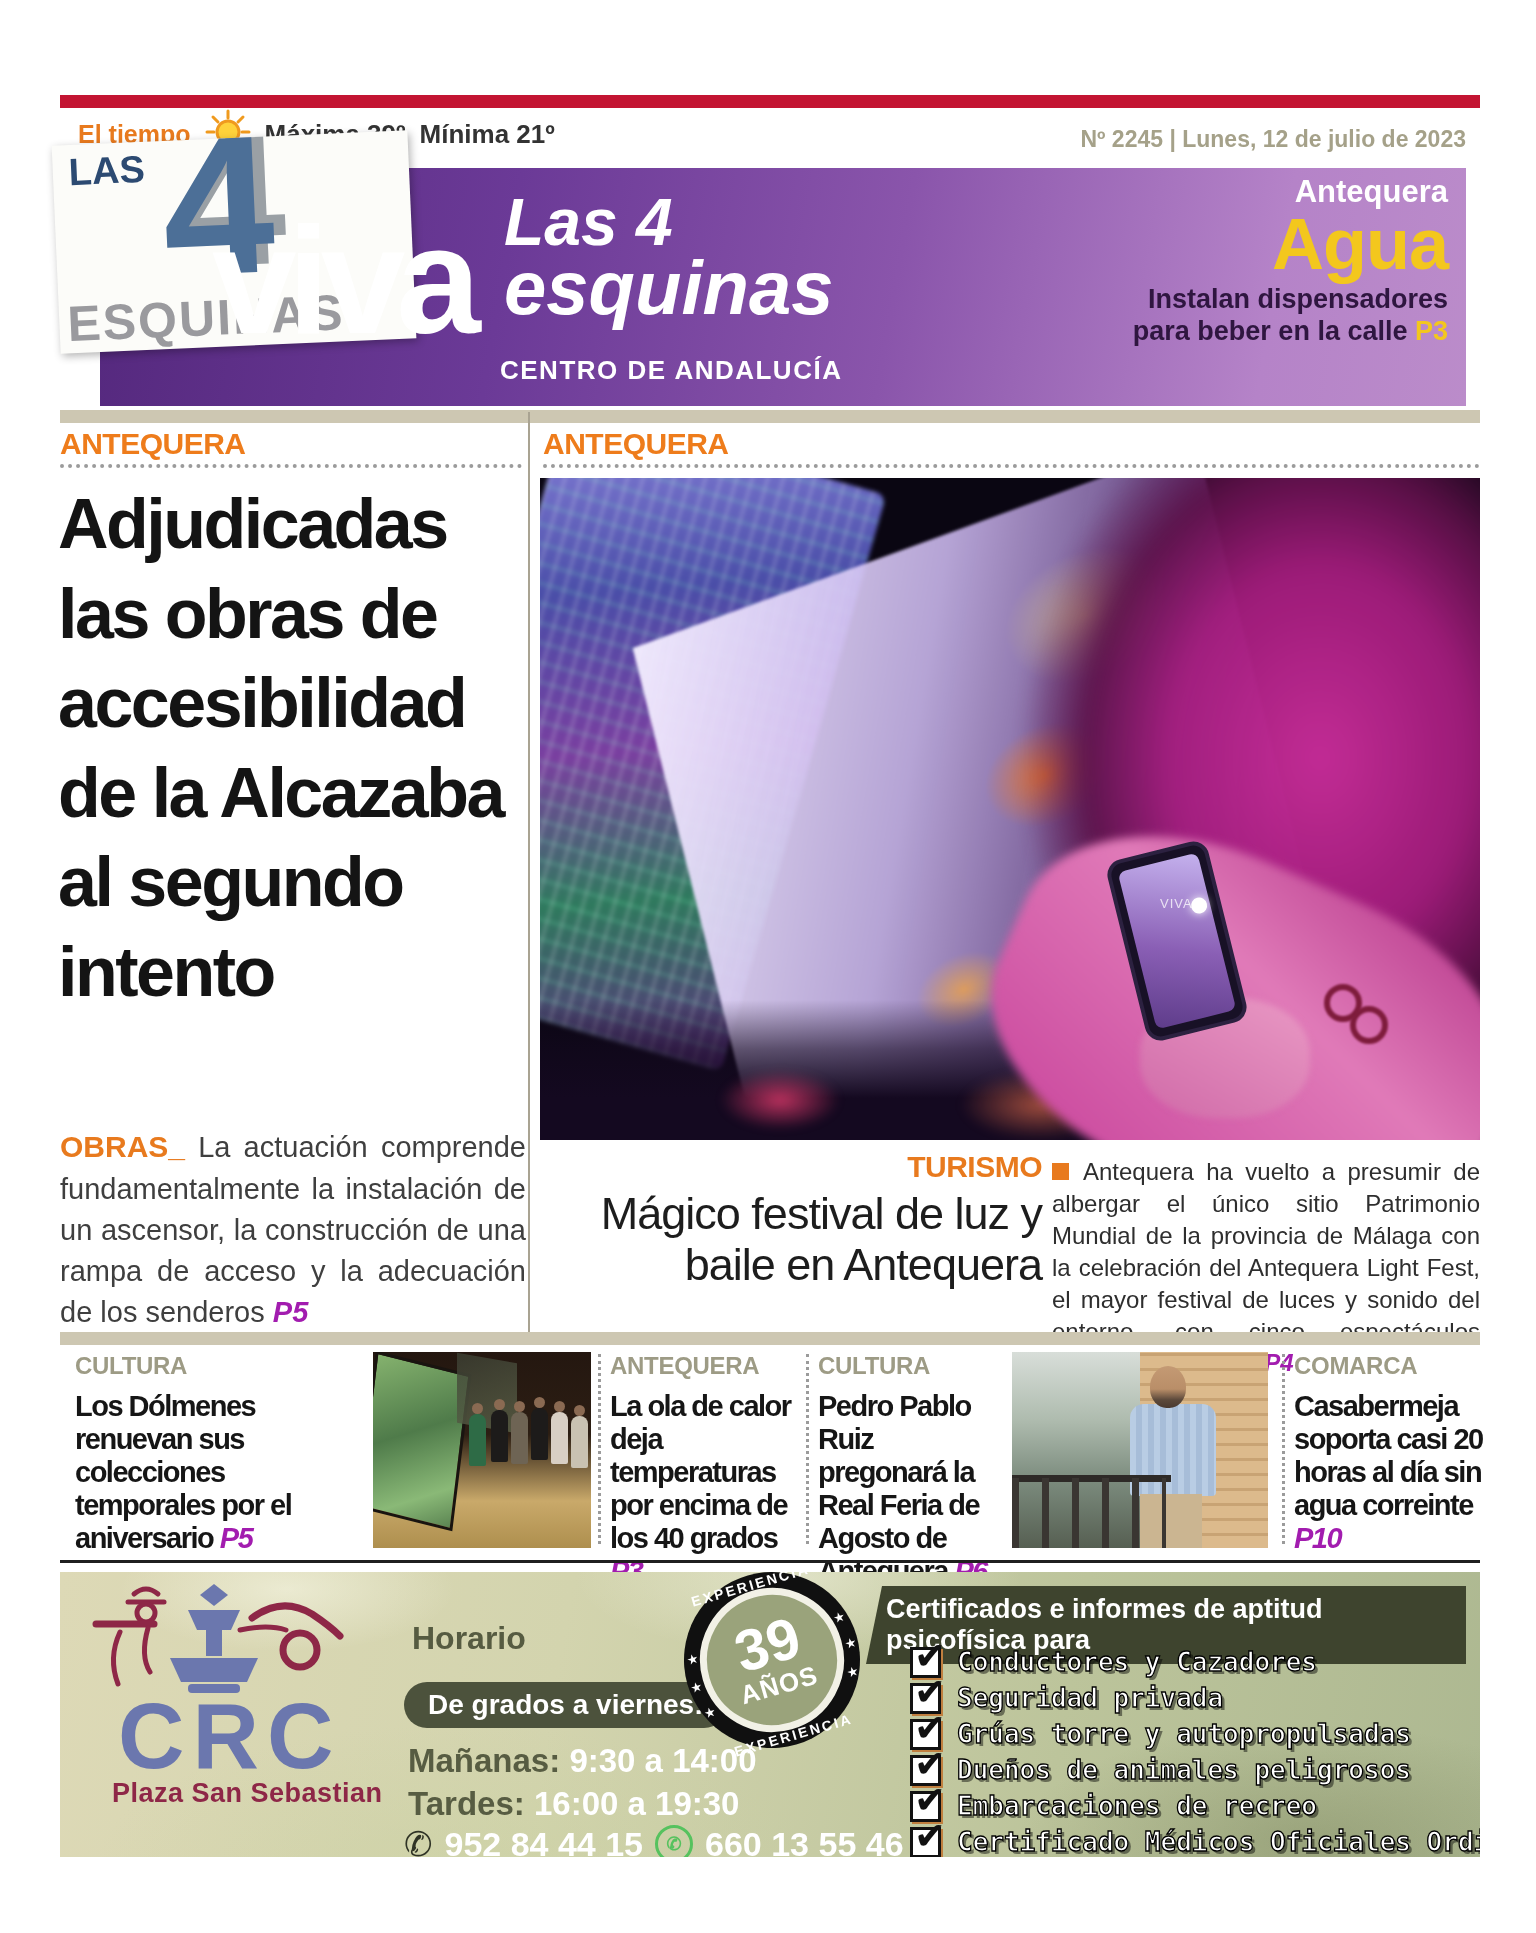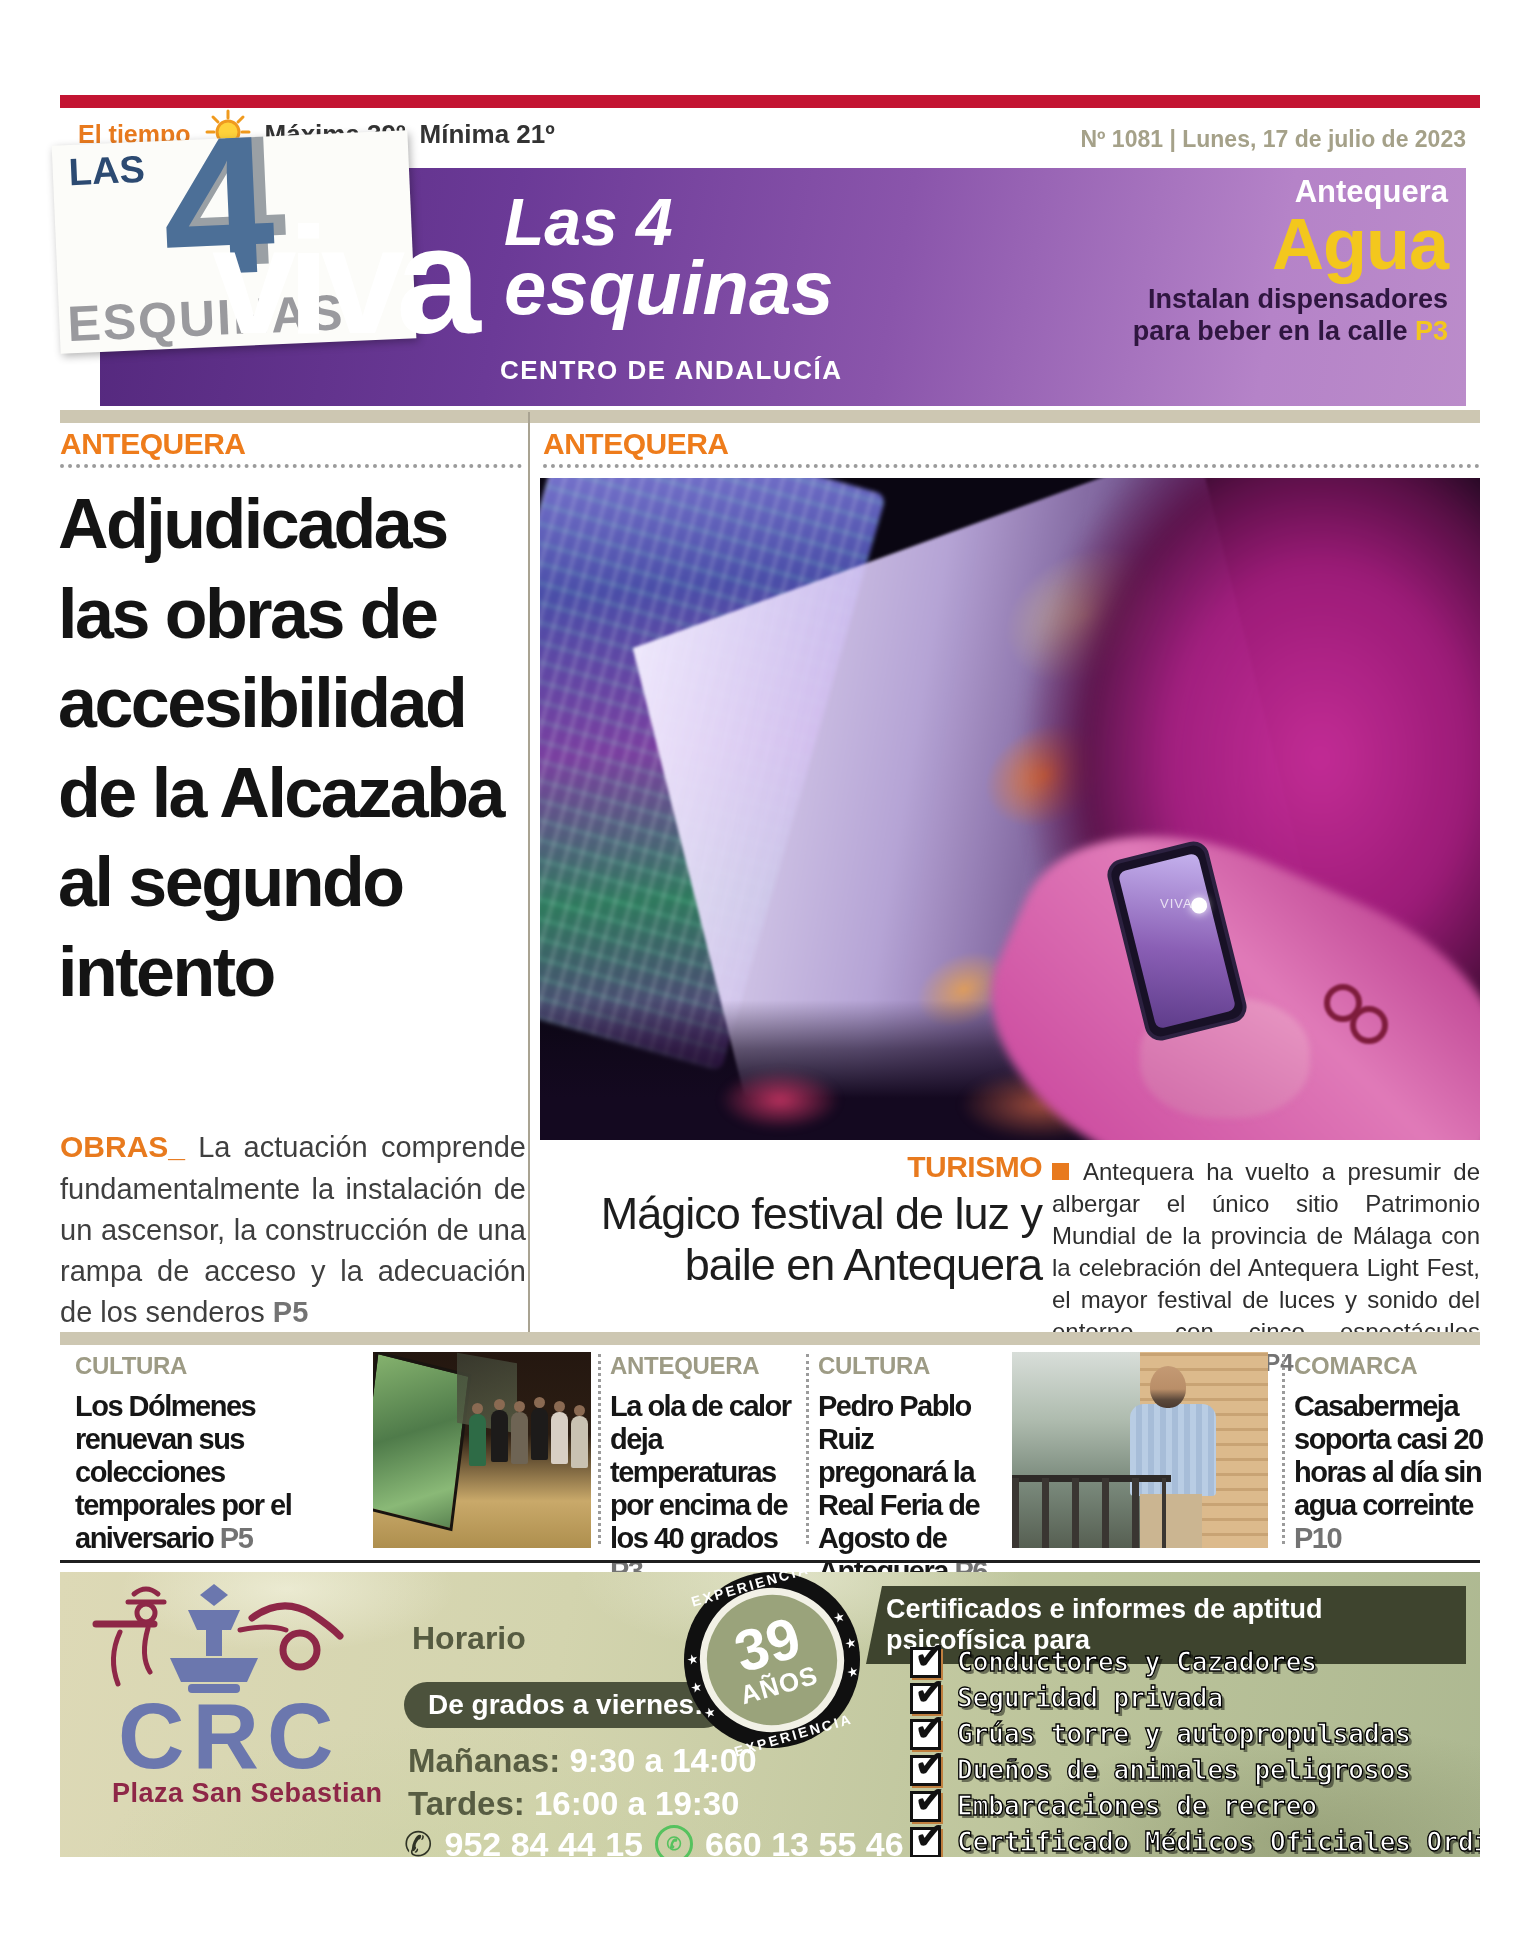--- a/index.html
+++ b/index.html
@@ -38,21 +38,21 @@
   .vdiv{left:528px;top:412px;width:2px;height:920px;background:#a9a392;}
 
   .kicker{font-size:30px;font-weight:800;color:#ee7c1b;letter-spacing:-.5px;}
   .dotrule{border-top:4px dotted #9b9b9b;height:0;}
 
   
   .headline1{left:58px;top:480px;width:474px;font-size:70px;font-weight:700;color:#141414;
     line-height:1.28;letter-spacing:-2.5px;}
   .deck{left:60px;top:1126px;width:466px;font-size:29px;line-height:1.42;color:#3f3f3f;text-align:justify;}
   .deck-label{color:#e87a1e;font-weight:800;font-size:30px;}
-  .pageref{color:#737373;font-weight:800;}
+  .pageref{color:#a21caf;font-weight:800;font-style:italic;}
 
   
   .photo{left:540px;top:478px;width:940px;height:662px;background:#0a0612;overflow:hidden;}
   .pf{position:absolute;}
   .pf-tower{left:-60px;top:-40px;width:330px;height:600px;transform:rotate(16deg);border-radius:10px;
     background:
       repeating-linear-gradient(90deg,rgba(255,255,255,.20) 0 3px,transparent 3px 15px),
       repeating-linear-gradient(0deg,rgba(120,255,190,.16) 0 4px,transparent 4px 19px),
       linear-gradient(160deg,#8d86de 0%,#4a4ea8 28%,#7a3fa0 52%,#2f7a5e 74%,#5e2b80 100%);
     filter:blur(2px);}
@@ -184,21 +184,21 @@
             <line x1="33" y1="13" x2="38" y2="8"></line>
         </g>
         <circle cx="23" cy="23" r="11" fill="#ffd23b" stroke="#f09a1e" stroke-width="3"></circle>
       </svg>
     </span>
     <span class="weather-temps">
       <span>Máxima 39º</span>
       <span>Mínima 21º</span>
     </span>
   </div>
-  <div class="abs issue">Nº 1081 | Lunes, 17 de julio de 2023</div>
+  <div class="abs issue">Nº 2245 | Lunes, 12 de julio de 2023</div>
 
   <div class="abs masthead">
     <div class="abs logo-card">
       <span class="logo-las">LAS</span>
       <span class="logo-4">4</span>
       <span class="logo-esq">ESQUINAS</span>
     </div>
     <div class="abs brand-viva">viva</div>
     <div class="abs brand-lines">
       <div class="brand-l1">Las 4</div>

